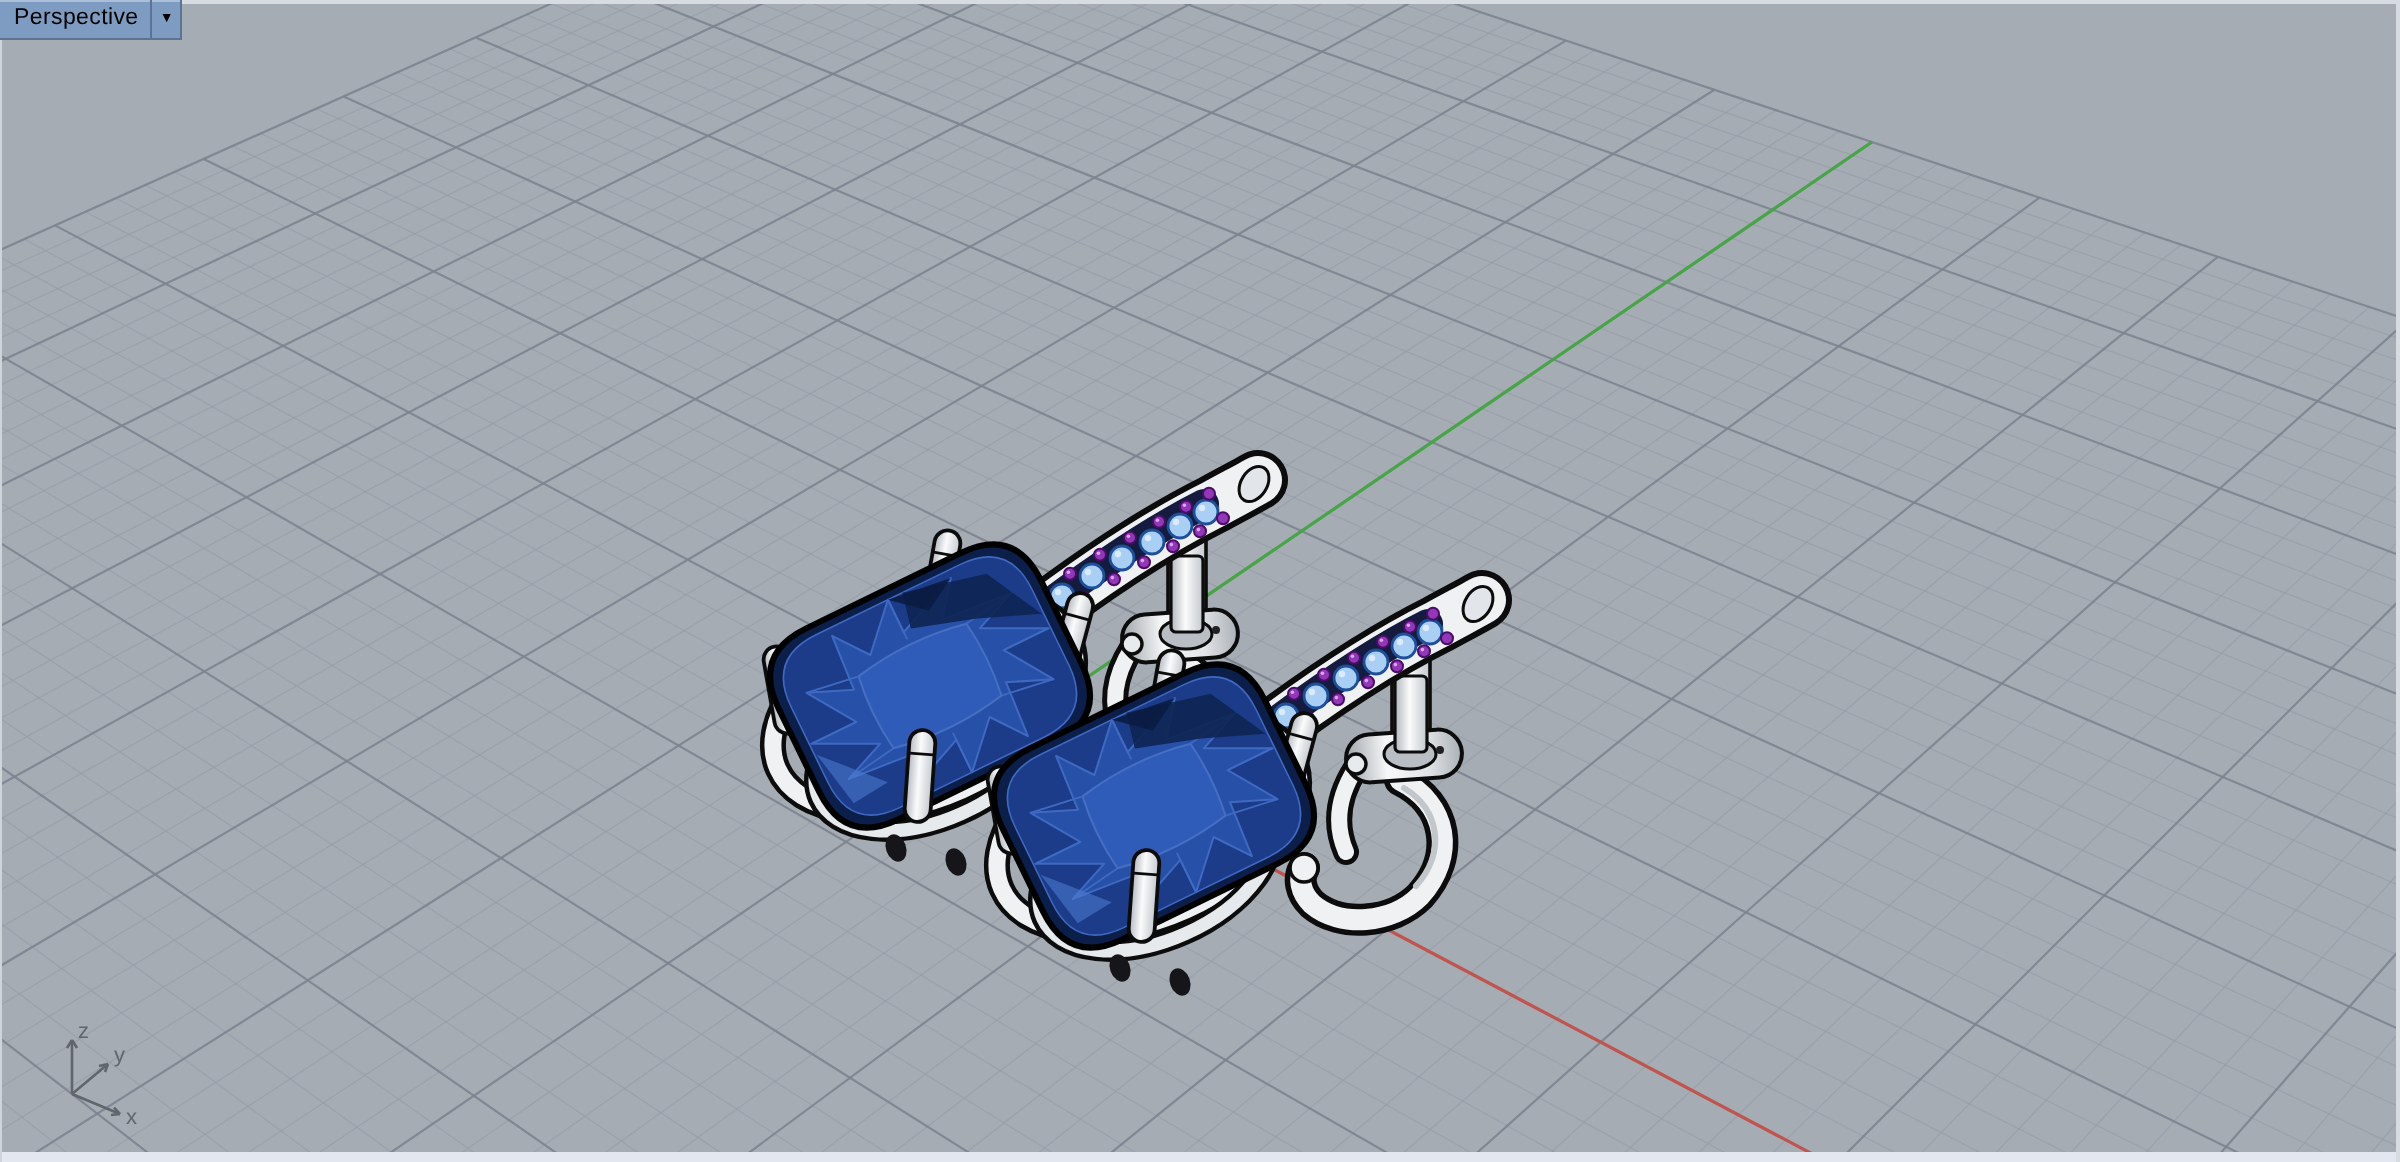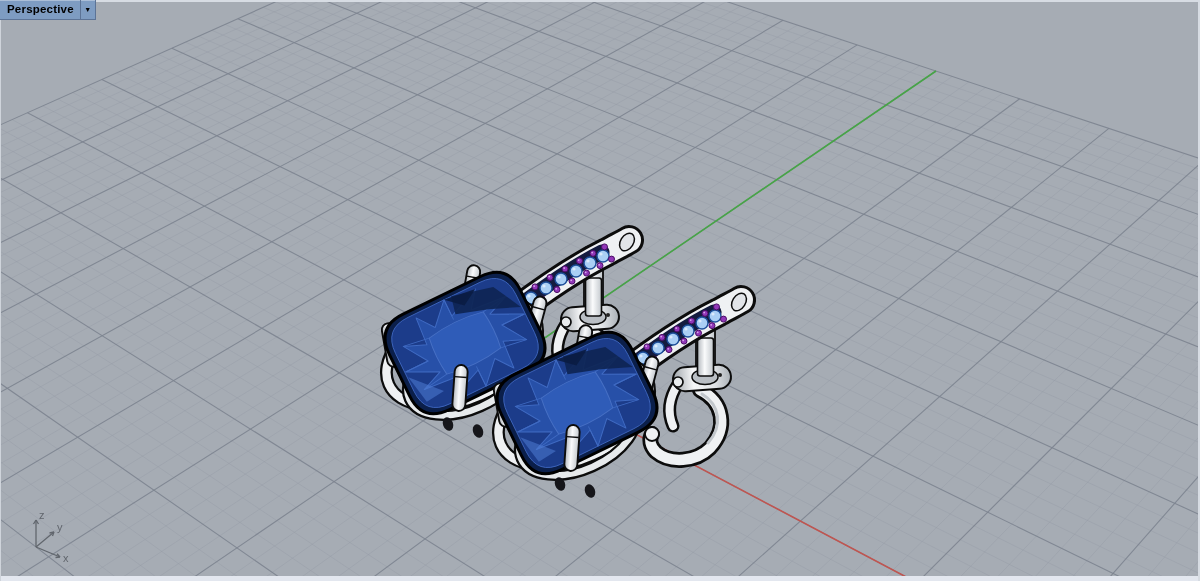--- a/index.html
+++ b/index.html
@@ -18,21 +18,21 @@
   
   .vp-tab{
     position:absolute;left:0;top:0;height:19px;z-index:40;
     display:flex;align-items:center;
     background:#7e9cc2;
     border-right:1px solid #5c7396;border-bottom:1px solid #5c7396;
     box-shadow:inset 0 1px 0 rgba(255,255,255,.35);
     cursor:pointer;
   }
   .vp-tab .label{
-    font-size:11.5px;font-weight:bold;color:#000;
+    font-size:11.5px;font-weight:normal;color:#000;
     padding:0 6px 1px 7px;letter-spacing:.2px;white-space:nowrap;
   }
   .vp-tab .divider{width:1px;height:19px;background:#5c7396;}
   .vp-tab .arrow{
     width:14px;height:19px;display:flex;align-items:center;justify-content:center;
     font-size:7px;color:#000;padding-bottom:1px;
   }
   
   .gizmo{position:absolute;left:22px;top:506px;z-index:20;}
   .gizmo text{font-size:11px;fill:#61666d;}

